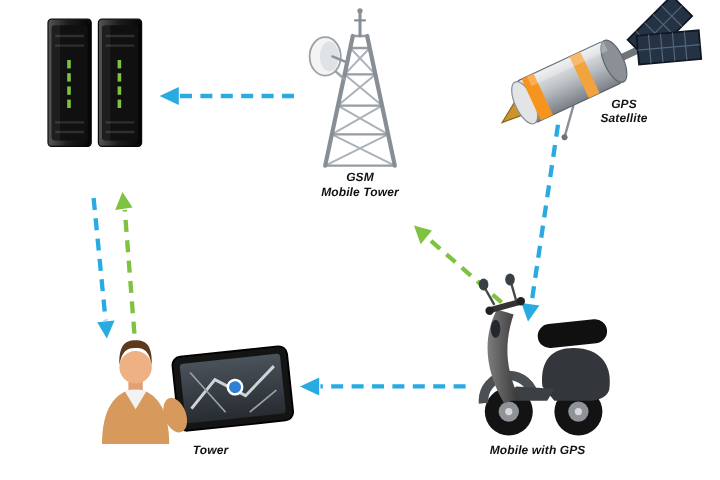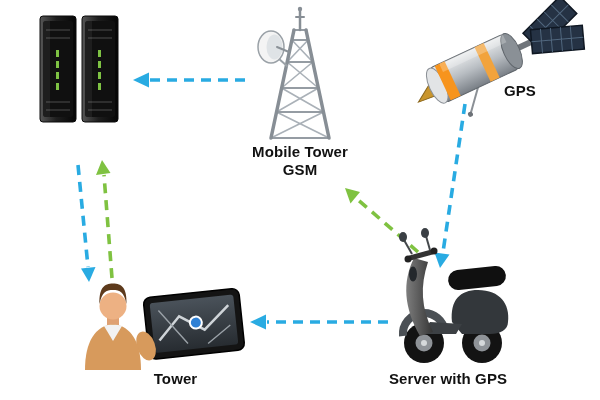--- a/index.html
+++ b/index.html
@@ -2,22 +2,22 @@
 <html><head>
 <meta charset="utf-8">
 <style>
   html,body{margin:0;padding:0;background:#ffffff;}
   .canvas{
     position:relative;width:600px;height:400px;background:#ffffff;overflow:hidden;
     font-family:"Liberation Sans",sans-serif;
   }
   .canvas svg{position:absolute;left:0;top:0;}
   .node-label{
-    position:absolute;text-align:center;font-weight:bold;font-size:15px;
-    color:#111111;line-height:1.22;letter-spacing:.1px;
+    position:absolute;text-align:center;font-weight:bold;font-size:10px;
+    color:#111111;line-height:1.22;letter-spacing:.1px;font-style:italic;
   }
   .lbl-server{left:40px;top:129px;width:110px;}
   .lbl-gsm{left:234px;top:143px;width:132px;}
   .lbl-gps{left:474px;top:82px;width:92px;}
   .lbl-user{left:128px;top:370px;width:95px;}
   .lbl-vehicle{left:366px;top:370px;width:164px;}
 </style>
 </head>
 <body>
 
@@ -168,25 +168,26 @@
     <line x1="412" y1="254" x2="404" y2="240" stroke="#44484c" stroke-width="2"></line>
     <line x1="430" y1="250" x2="426" y2="236" stroke="#44484c" stroke-width="2"></line>
     <ellipse cx="403" cy="237" rx="4" ry="5" fill="#3a3f44"></ellipse>
     <ellipse cx="425" cy="233" rx="4" ry="5" fill="#3a3f44"></ellipse>
     <ellipse cx="413" cy="274" rx="4" ry="7.5" fill="#24282c"></ellipse>
   </g>
 </svg>
 
 
 <div class="node-label lbl-gsm">
+  <div>GSM</div>
   <div>Mobile Tower</div>
-  <div>GSM</div>
 </div>
 
 <div class="node-label lbl-gps">
   <div>GPS</div>
+  <div>Satellite</div>
 </div>
 
 <div class="node-label lbl-user">Tower</div>
 
-<div class="node-label lbl-vehicle">Server with GPS</div>
+<div class="node-label lbl-vehicle">Mobile with GPS</div>
 
 </div>
 
 </body></html>

